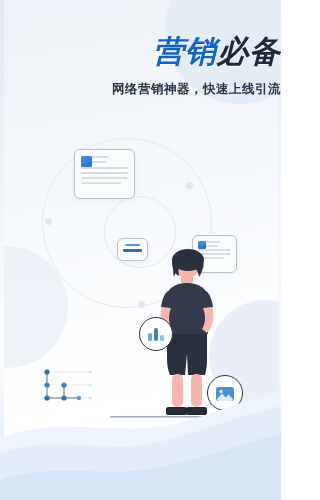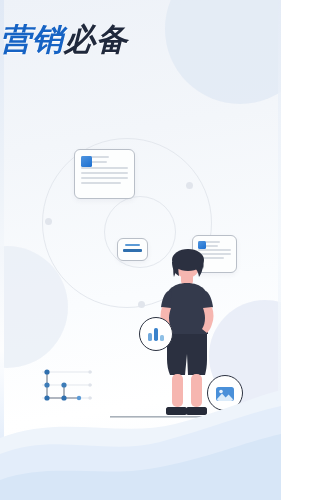--- a/index.html
+++ b/index.html
@@ -67,22 +67,22 @@
     opacity: .8;
   }
 
   
   .waves { position: absolute; left: 0; right: 0; bottom: 0; height: 120px; }
 
   
   .header {
     position: absolute;
     left: 0; right: 0; top: 0;
-    text-align: left;
-    padding-top: 24px;
+    text-align: right;
+    padding-top: 36px;
   }
   .title {
     font-size: 31px;
     font-weight: 900;
     font-style: italic;
     letter-spacing: 1px;
     line-height: 1;
     white-space: nowrap;
     text-shadow: 0 1px 0 rgba(255,255,255,.9);
   }
@@ -185,20 +185,21 @@
     <div class="blob-left"></div>
     <div class="blob-right-mid"></div>
     <div class="edge-stripe-left"></div>
     <div class="edge-stripe-right"></div>
   </div>
 
   <div class="header">
     <div class="title">
       <span class="t-a">营销</span><span class="t-b">必备</span>
     </div>
+    <div class="subtitle">网络营销神器，快速上线引流</div>
   </div>
 
   <div class="stage">
 
     <div class="orbit orbit-outer"></div>
     <div class="orbit orbit-inner"></div>
 
     <div class="orbit-node" style="left:45px;  top:98px;"></div>
     <div class="orbit-node" style="left:186px; top:62px;"></div>
     <div class="orbit-node" style="left:138px; top:181px;"></div>

